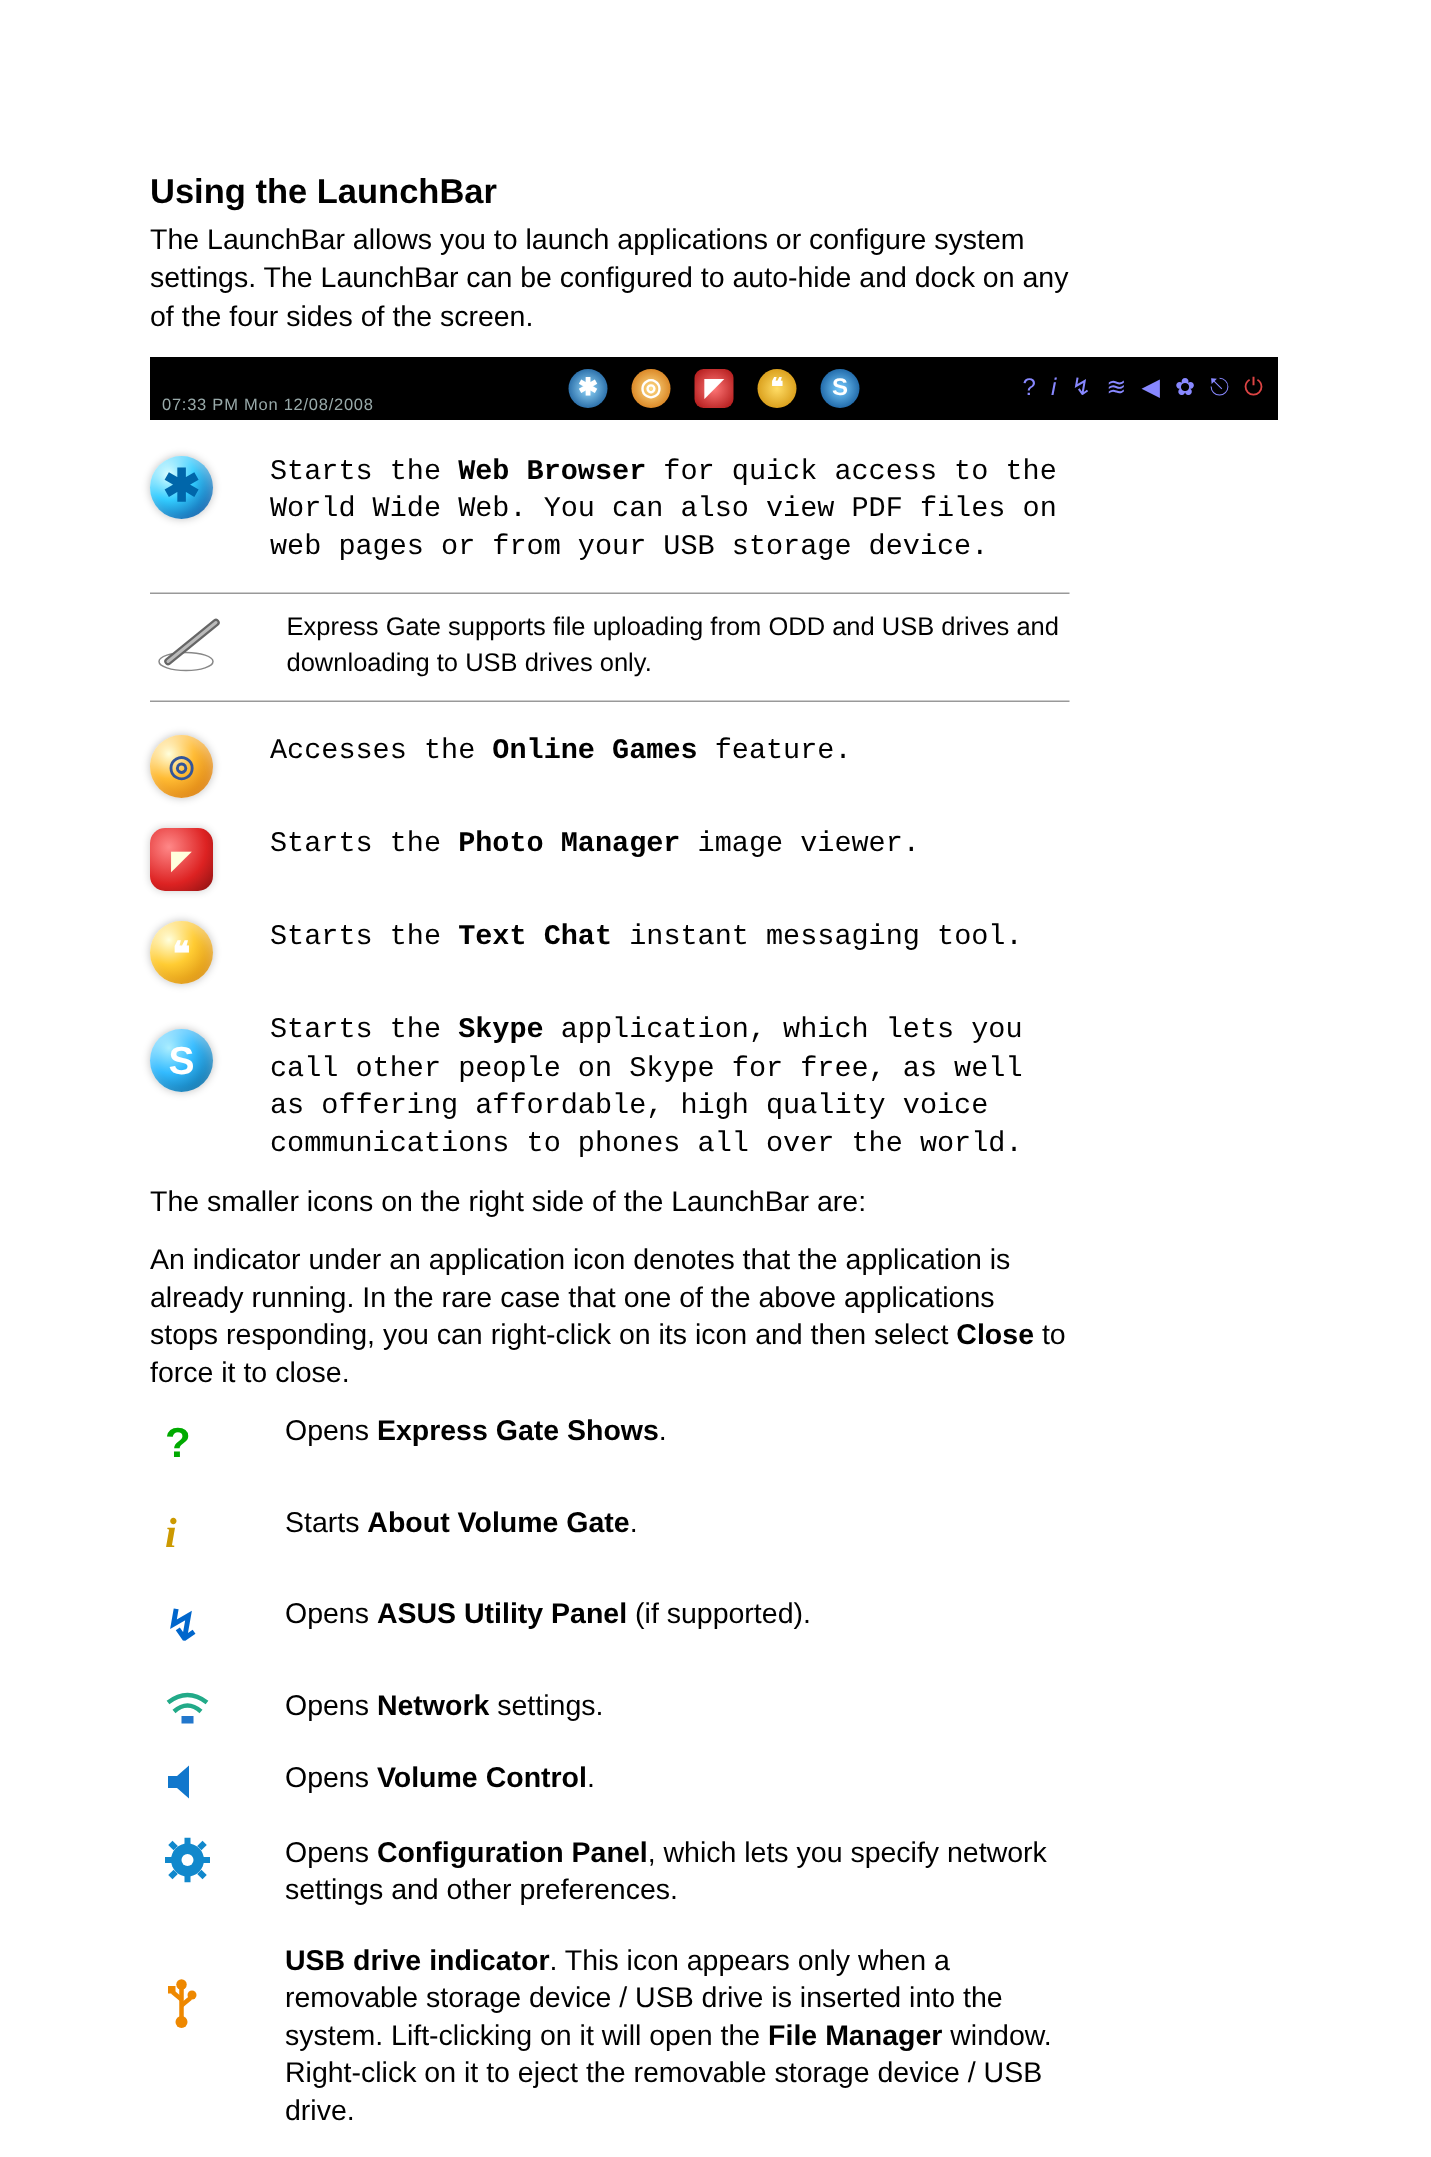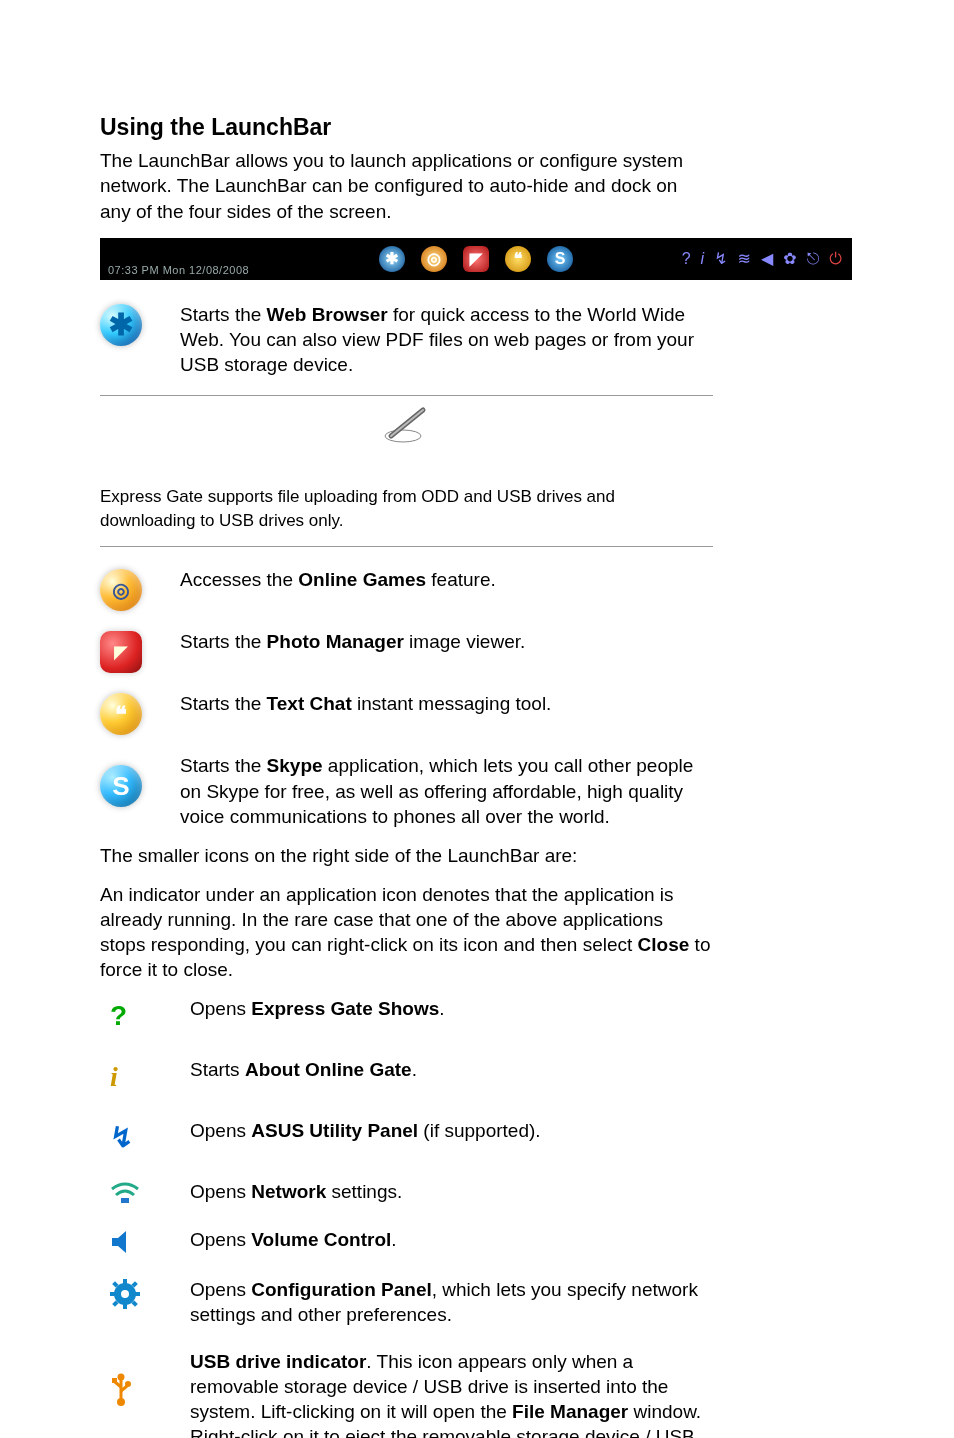--- a/index.html
+++ b/index.html
@@ -67,30 +67,30 @@
   }
   .row .icon {
     flex: 0 0 80px;
     display: flex;
     align-items: center;
     justify-content: flex-start;
     padding-top: 2px;
   }
   .row .desc {
     flex: 1;
+    font-family: Liberation Mono, monospace;
   }
   .note-wrap {
     margin: 10px 0 20px 0;
     border-top: 1px solid #999;
     border-bottom: 1px solid #999;
     padding: 10px 0 14px 0;
     display:flex;
     align-items:center;
-    gap: 24px;
-    flex-direction: column;
+    gap: 36px;
   }
   .note-icon { flex:0 0 55px; display:flex; justify-content:center; }
   .note-text { font-size: 17px; line-height:1.4; }
   .small-row {
     display:flex;
     align-items:flex-start;
     margin: 0 0 22px 0;
   }
   .small-row .icon {
     flex:0 0 80px;
@@ -123,21 +123,21 @@
     font-weight:bold;
   }
 </style>
 </head>
 <body>
 
 <div class="page">
 
   <h2>Using the LaunchBar</h2>
 
-  <p>The LaunchBar allows you to launch applications or configure system network. The LaunchBar can be configured to auto-hide and dock on any of the four sides of the screen.</p>
+  <p>The LaunchBar allows you to launch applications or configure system settings. The LaunchBar can be configured to auto-hide and dock on any of the four sides of the screen.</p>
 
   <div class="launchbar-img">
     <span class="lb-time">07:33 PM Mon 12/08/2008</span>
     <div class="lb-center">
       <span class="mini-circ" style="background:radial-gradient(#9df,#048);">✱</span>
       <span class="mini-circ" style="background:radial-gradient(#fd8,#c60);">◎</span>
       <span class="mini-circ" style="background:radial-gradient(#f77,#a11);border-radius:6px;">◤</span>
       <span class="mini-circ" style="background:radial-gradient(#fd6,#c80);">❝</span>
       <span class="mini-circ" style="background:radial-gradient(#7cf,#048);">S</span>
     </div>
@@ -226,21 +226,21 @@
     <div class="desc">
       <span>Opens </span><strong>Express Gate Shows</strong><span>.</span>
     </div>
   </div>
 
   <div class="small-row">
     <div class="icon">
         <span class="glyph-small" style="color:#c90;font-style:italic;font-family:Georgia,serif;">i</span>
       </div>
     <div class="desc">
-      <span>Starts </span><strong>About Online Gate</strong><span>.</span>
+      <span>Starts </span><strong>About Volume Gate</strong><span>.</span>
     </div>
   </div>
 
   <div class="small-row">
     <div class="icon">
         <span class="glyph-small" style="color:#06c;">↯</span>
       </div>
     <div class="desc">
       <span>Opens </span><strong>ASUS Utility Panel</strong><span> (if supported).</span>
     </div>

